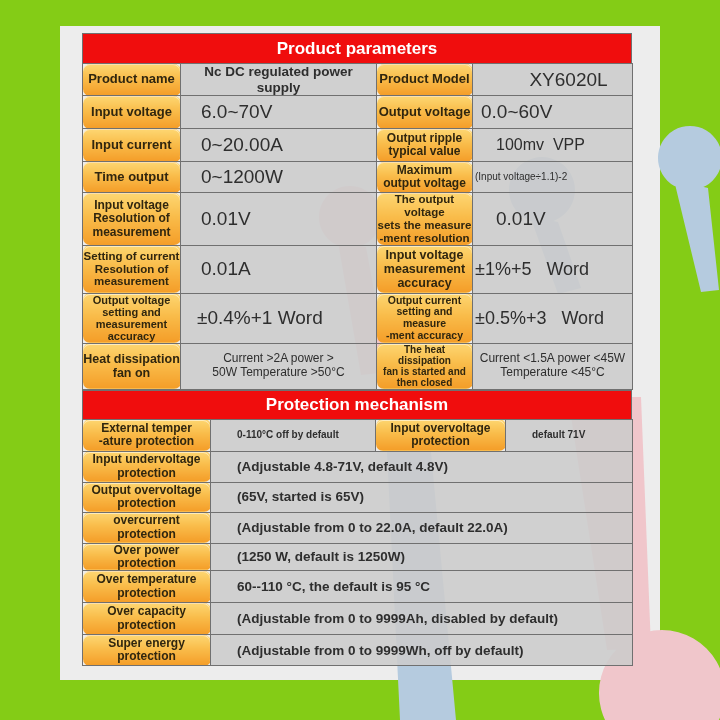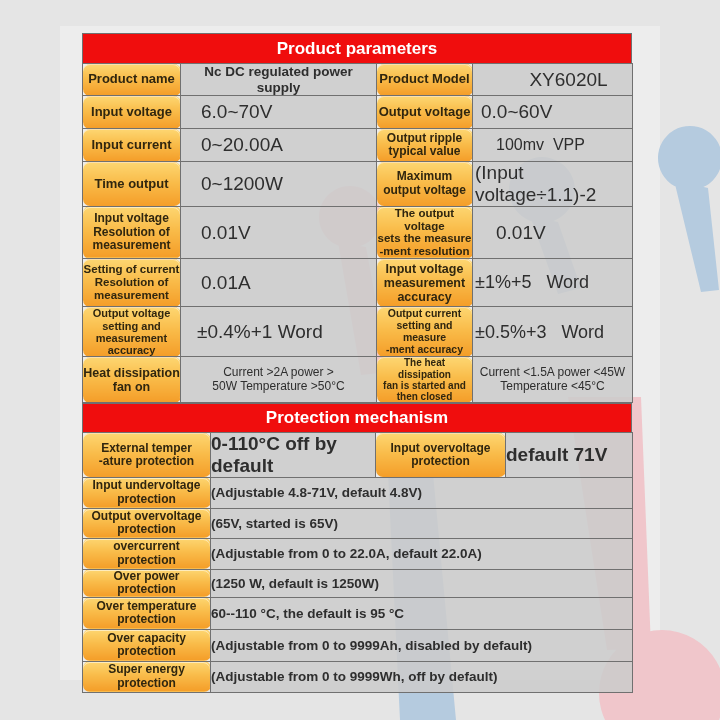--- a/index.html
+++ b/index.html
@@ -1,36 +1,36 @@
 <!DOCTYPE html>
 <html style="--header-red: #f00d0d; --label-orange-top: #fdd671; --label-orange-bottom: #f49d28; --cell-gray: #cbcbcb; --border-gray: #707070; --watermark-blue: #b5cbdf; --watermark-pink: #f0c6cb;"><head>
 <meta charset="utf-8">
 <style>
   html,body{margin:0;padding:0;width:720px;height:720px;background:#ffffff;overflow:hidden;
             font-family:"Liberation Sans","DejaVu Sans",sans-serif;}
-  .stage{position:relative;width:720px;height:720px;background:#e5e5e5;}
+  .stage{position:relative;width:720px;height:720px;background:#84cc16;}
   .card{position:absolute;left:60px;top:26px;width:600px;height:654px;background:#ededed;z-index:1;}
   .watermark{position:absolute;left:0;top:0;width:720px;height:720px;z-index:2;pointer-events:none;}
   .tablewrap{position:absolute;left:82px;top:33px;width:550px;z-index:3;}
   .thead{background:var(--header-red,#f00d0d);color:#ffffff;font-weight:700;font-size:17px;
          display:flex;align-items:center;justify-content:center;
          border:1px solid var(--border-gray,#707070);border-bottom:none;box-sizing:border-box;}
   table{border-collapse:collapse;width:550px;table-layout:fixed;}
   td{border:1px solid var(--border-gray,#707070);box-sizing:border-box;
      vertical-align:middle;white-space:pre-line;padding:0;overflow:hidden;}
   td.lab{background:linear-gradient(180deg,var(--label-orange-top,#fdd671) 0%,#f9bc4a 45%,var(--label-orange-bottom,#f49d28) 100%);
          box-shadow:inset 0 1px 0 rgba(255,255,255,.55);
          text-align:center;color:#30260f;font-weight:700;line-height:1.12;border-radius:7px;}
   td.val{background:rgba(203,203,203,0.87);color:#2e2e2e;line-height:1.15;}
-  .f19{font-size:19px;padding-left:32px;} .f18{font-size:18px;} .f16{font-size:16px;} .f14{font-size:19px;}
+  .f19{font-size:19px;padding-left:32px;} .f18{font-size:18px;} .f16{font-size:16px;} .f14{font-size:10px;}
   .f135{font-size:13.5px;} .f13{font-size:13px;} .f125{font-size:12.5px;} .f12{font-size:12px;}
   .f115{font-size:11.5px;} .f11{font-size:11px;} .f105{font-size:10.5px;} .f10{font-size:10px;}
   .b{font-weight:700;color:#1f1f1f;}
   .pl20{padding-left:20px;} .pl16{padding-left:16px;} .pl14{padding-left:23px;}
-  .pl10{padding-left:0;margin-left:10px;} .pl8{padding-left:8px;} .pl2{padding-left:2px;}
+  .pl10{padding-left:26px;margin-left:10px;} .pl8{padding-left:8px;} .pl2{padding-left:2px;}
   .ctr{text-align:center;}
 </style>
 </head>
 <body>
 
 <div class="stage">
 
   <div class="card"></div>
 
   <svg class="watermark" width="720" height="720" viewBox="0 0 720 720" xmlns="http://www.w3.org/2000/svg">

